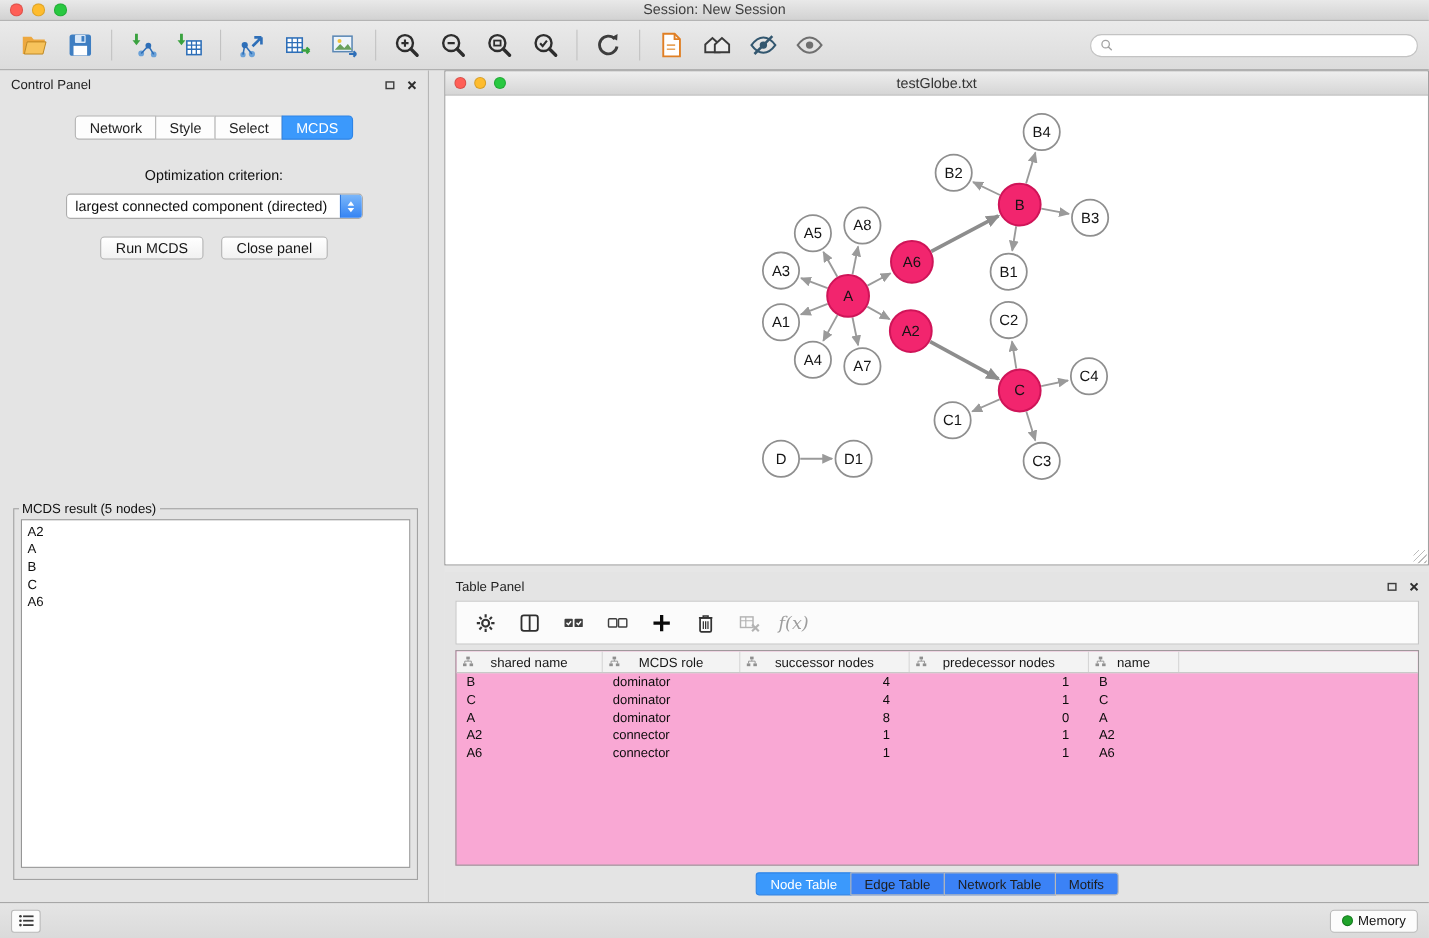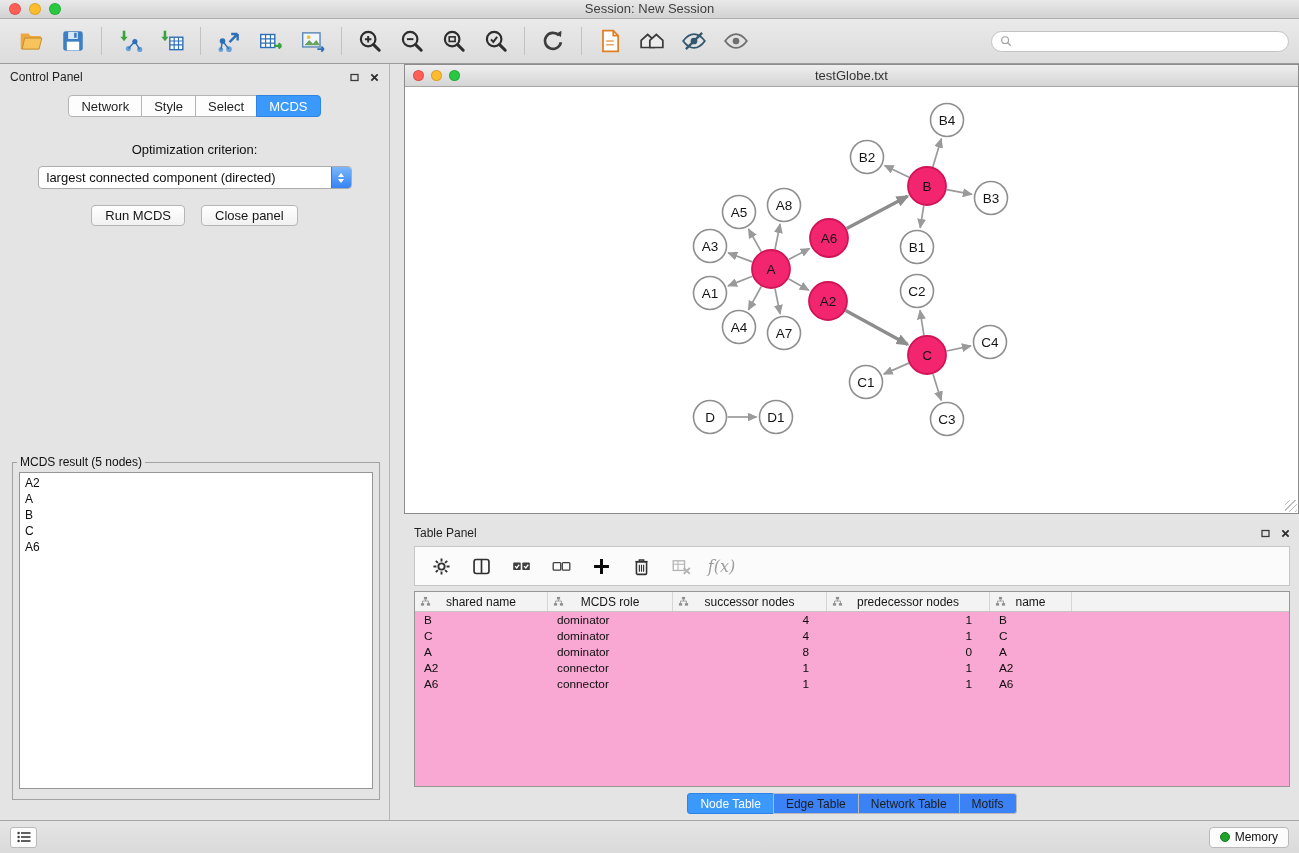--- a/index.html
+++ b/index.html
@@ -24,27 +24,27 @@
 
   
   .main { flex:1; display:flex; min-height:0; }
 
   
   .control-panel { flex:none; width:390px; background:#e4e4e4; border-right:1px solid #b6b6b6; position:relative; }
   .cp-header { height:26px; display:flex; align-items:center; padding:0 10px; }
   .panel-title { font-size:12px; color:#1f1f1f; }
   .panel-controls { margin-left:auto; display:flex; gap:11px; align-items:center; }
   .ctl-ic { display:flex; align-items:center; justify-content:center; background:none; border:none; }
-  .cp-tabs { display:flex; justify-content:center; margin-top:5px; }
+  .cp-tabs { display:flex; justify-content:center; margin-top:15px; }
   .seg { height:22px; padding:0 12px; font-size:13px; background:#fdfdfd; border:1px solid #b4b4b4; margin-left:-1px; color:#1f1f1f; }
   .seg:first-child { border-radius:4px 0 0 4px; margin-left:0; }
   .seg:last-child { border-radius:0 4px 4px 0; }
   .seg.active { background:#3b99fc; border-color:#2e84e6; color:#fff; }
   .cp-label { text-align:center; font-size:13px; color:#101010; margin-top:25px; }
-  .combo { margin:9px auto 0; width:314px; height:23px; background:#fff; border:1px solid #acacac; border-radius:4px; display:flex; align-items:center; overflow:hidden; }
+  .combo { margin:9px auto 0; width:270px; height:23px; background:#fff; border:1px solid #acacac; border-radius:4px; display:flex; align-items:center; overflow:hidden; }
   .combo-value { flex:1; font-size:13px; padding-left:8px; color:#101010; white-space:nowrap; }
   .combo-cap { flex:none; width:20px; height:23px; background:linear-gradient(#7eb9fa,#3181f3); border-left:1px solid #2f79e0; display:flex; flex-direction:column; align-items:center; justify-content:center; gap:2px; }
   .chev-up { width:0; height:0; border-left:3.5px solid transparent; border-right:3.5px solid transparent; border-bottom:4.5px solid #fff; }
   .chev-dn { width:0; height:0; border-left:3.5px solid transparent; border-right:3.5px solid transparent; border-top:4.5px solid #fff; }
   .cp-buttons { display:flex; justify-content:center; gap:16px; margin-top:16px; }
   .btn { height:21px; padding:0 13px; font-size:13px; color:#161616; background:linear-gradient(#ffffff,#f1f1f1); border:1px solid #b6b6b6; border-radius:4px; }
   .mcds-fieldset { position:absolute; left:12px; right:9px; top:391px; bottom:20px; border:1px solid #a2a2a2; background:#e4e4e4; }
   .mcds-fieldset legend { font-size:12px; color:#101010; margin-left:4px; padding:0 3px; }
   .mcds-list { position:absolute; left:6px; right:6px; top:3px; bottom:6px; background:#fff; border:1px solid #969696; padding:2px 0 0 5px; overflow:auto; }
   .list-item { font-size:12px; height:16px; line-height:16px; color:#0d0d0d; }

